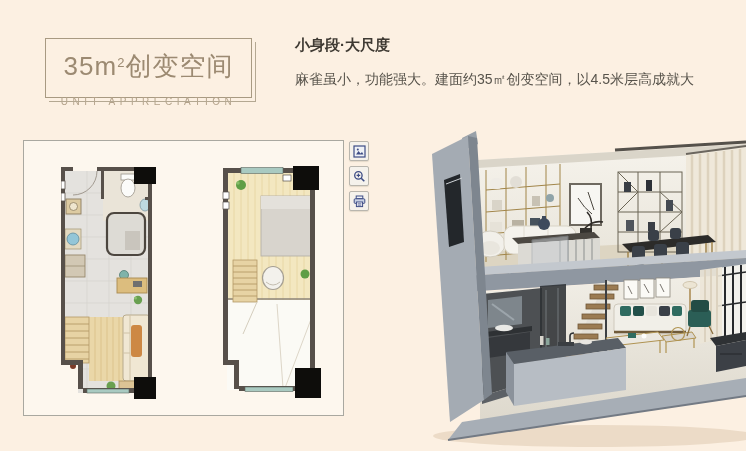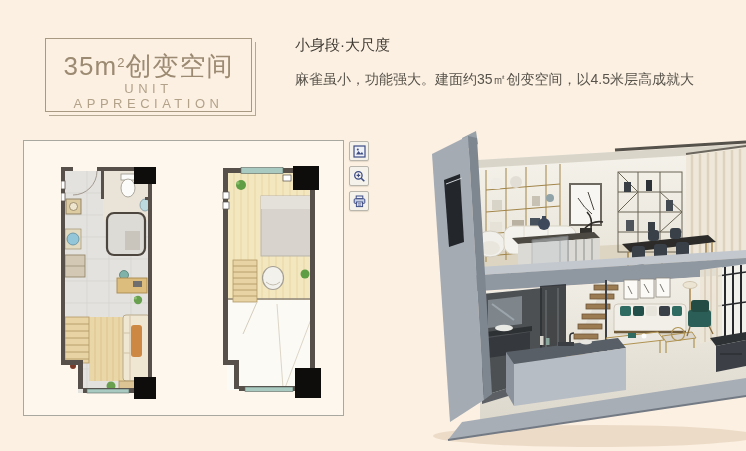--- a/index.html
+++ b/index.html
@@ -7,31 +7,31 @@
     --body-text:#57534b; --panel-border:#a9a8a0; --panel-bg:#fdf7ee;
     --plan-wall:#57504a; --plan-window-teal:#a9cac1; --shell-gray:#9aa2ab;
     --tool-icon-blue:#3d4c85; --page-bg:#fcf0e2;
   }
   *{margin:0;padding:0;box-sizing:border-box}
   html,body{width:746px;height:451px;overflow:hidden}
   body{background:var(--page-bg);font-family:"Liberation Sans","DejaVu Sans",sans-serif;position:relative}
   .page{position:absolute;inset:0}
 
   
-  .title-card{position:absolute;left:45px;top:38px;width:207px;height:74px;
+  .title-card{position:absolute;left:45px;top:38px;width:207px;height:60px;
     border:1px solid var(--title-border);text-align:center;padding-top:9px}
   .title-card::after{content:"";position:absolute;left:3px;top:3px;right:-5px;bottom:-5px;
     border-right:1px solid #b4a892;border-bottom:1px solid #b4a892;pointer-events:none}
   .title-line{font-size:26px;color:var(--accent-brown);letter-spacing:1px;line-height:30px}
   .title-line sup{font-size:13px;vertical-align:8px}
-  .title-sub{font-size:13px;letter-spacing:4.5px;color:#b3a28a;margin-top:0}
+  .title-sub{font-size:10px;letter-spacing:4.5px;color:#b3a28a;margin-top:15px}
 
   
   .intro{position:absolute;left:295px;top:36px;width:450px}
-  .intro-heading{font-size:15px;font-weight:normal;color:var(--heading-text);margin-bottom:10px}
+  .intro-heading{font-size:15px;font-weight:bold;color:var(--heading-text);margin-bottom:10px}
   .intro-line{font-size:14px;line-height:28px;color:var(--body-text);white-space:nowrap}
 
   
   .plan-panel{position:absolute;left:23px;top:140px;width:321px;height:276px;
     background:var(--panel-bg);border:1px solid var(--panel-border)}
   .plan{position:absolute}
   .plan-lower{left:37px;top:26px}
   .plan-upper{left:197px;top:23px}
 
   

